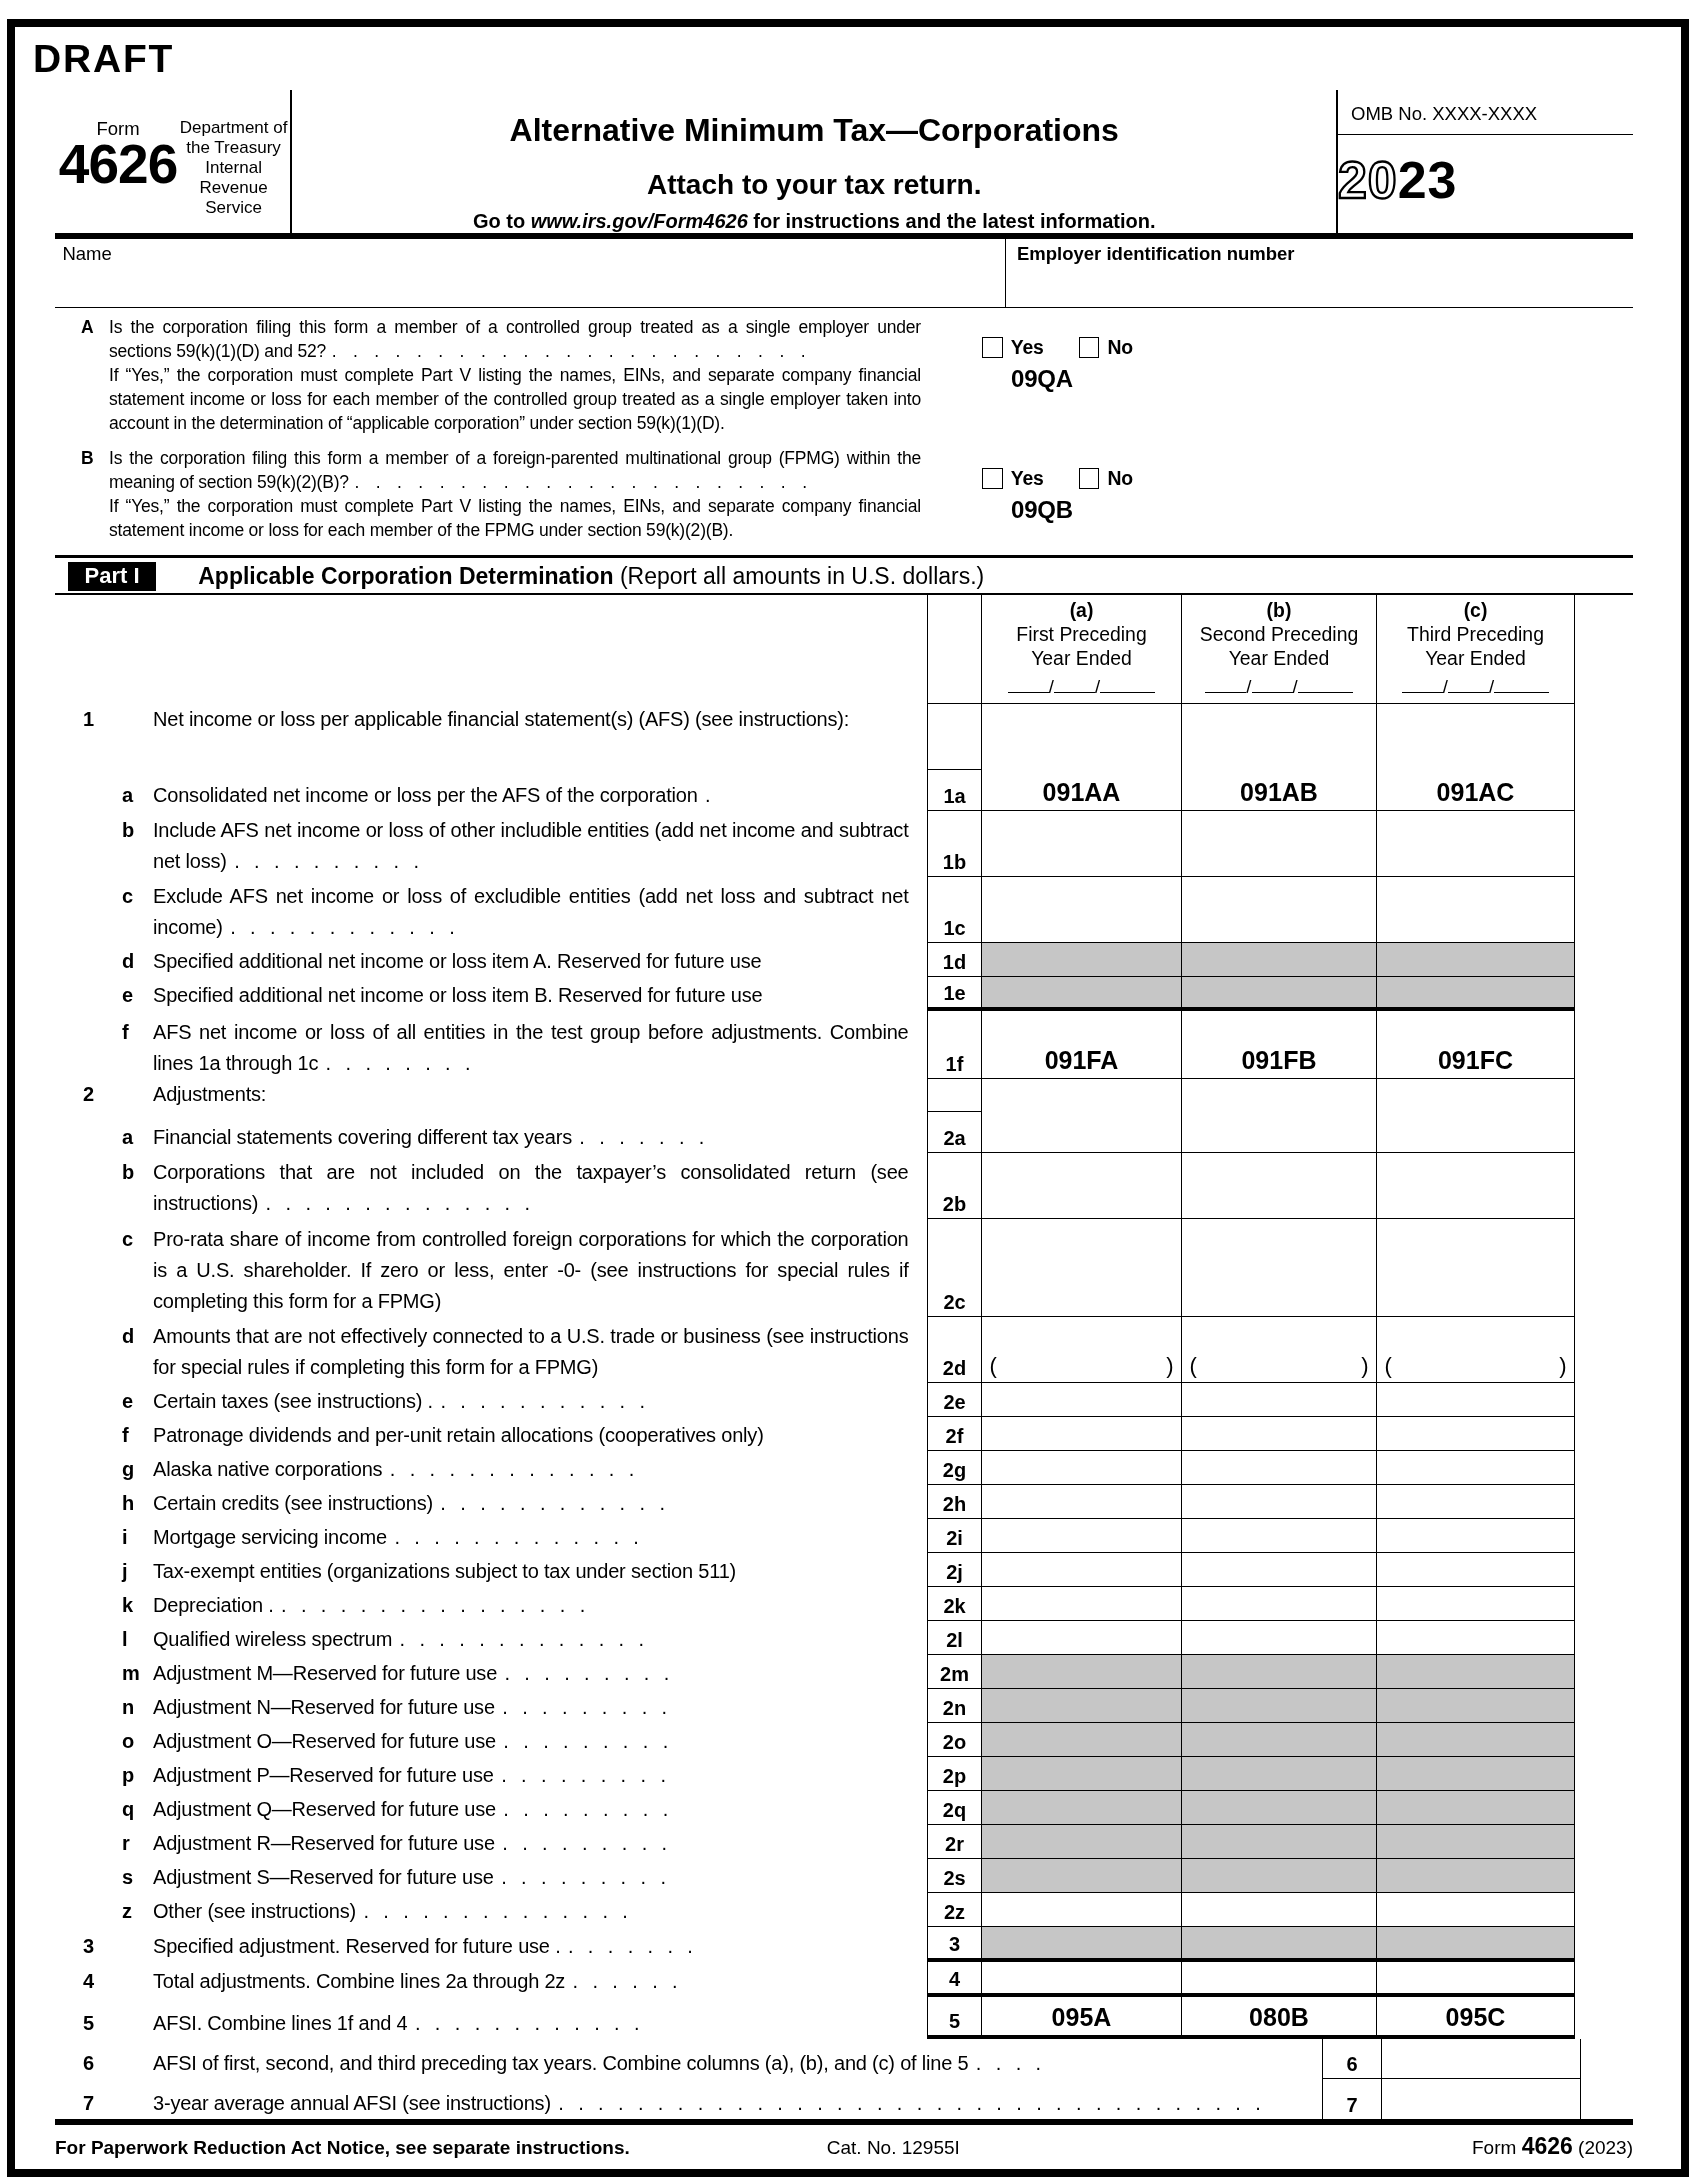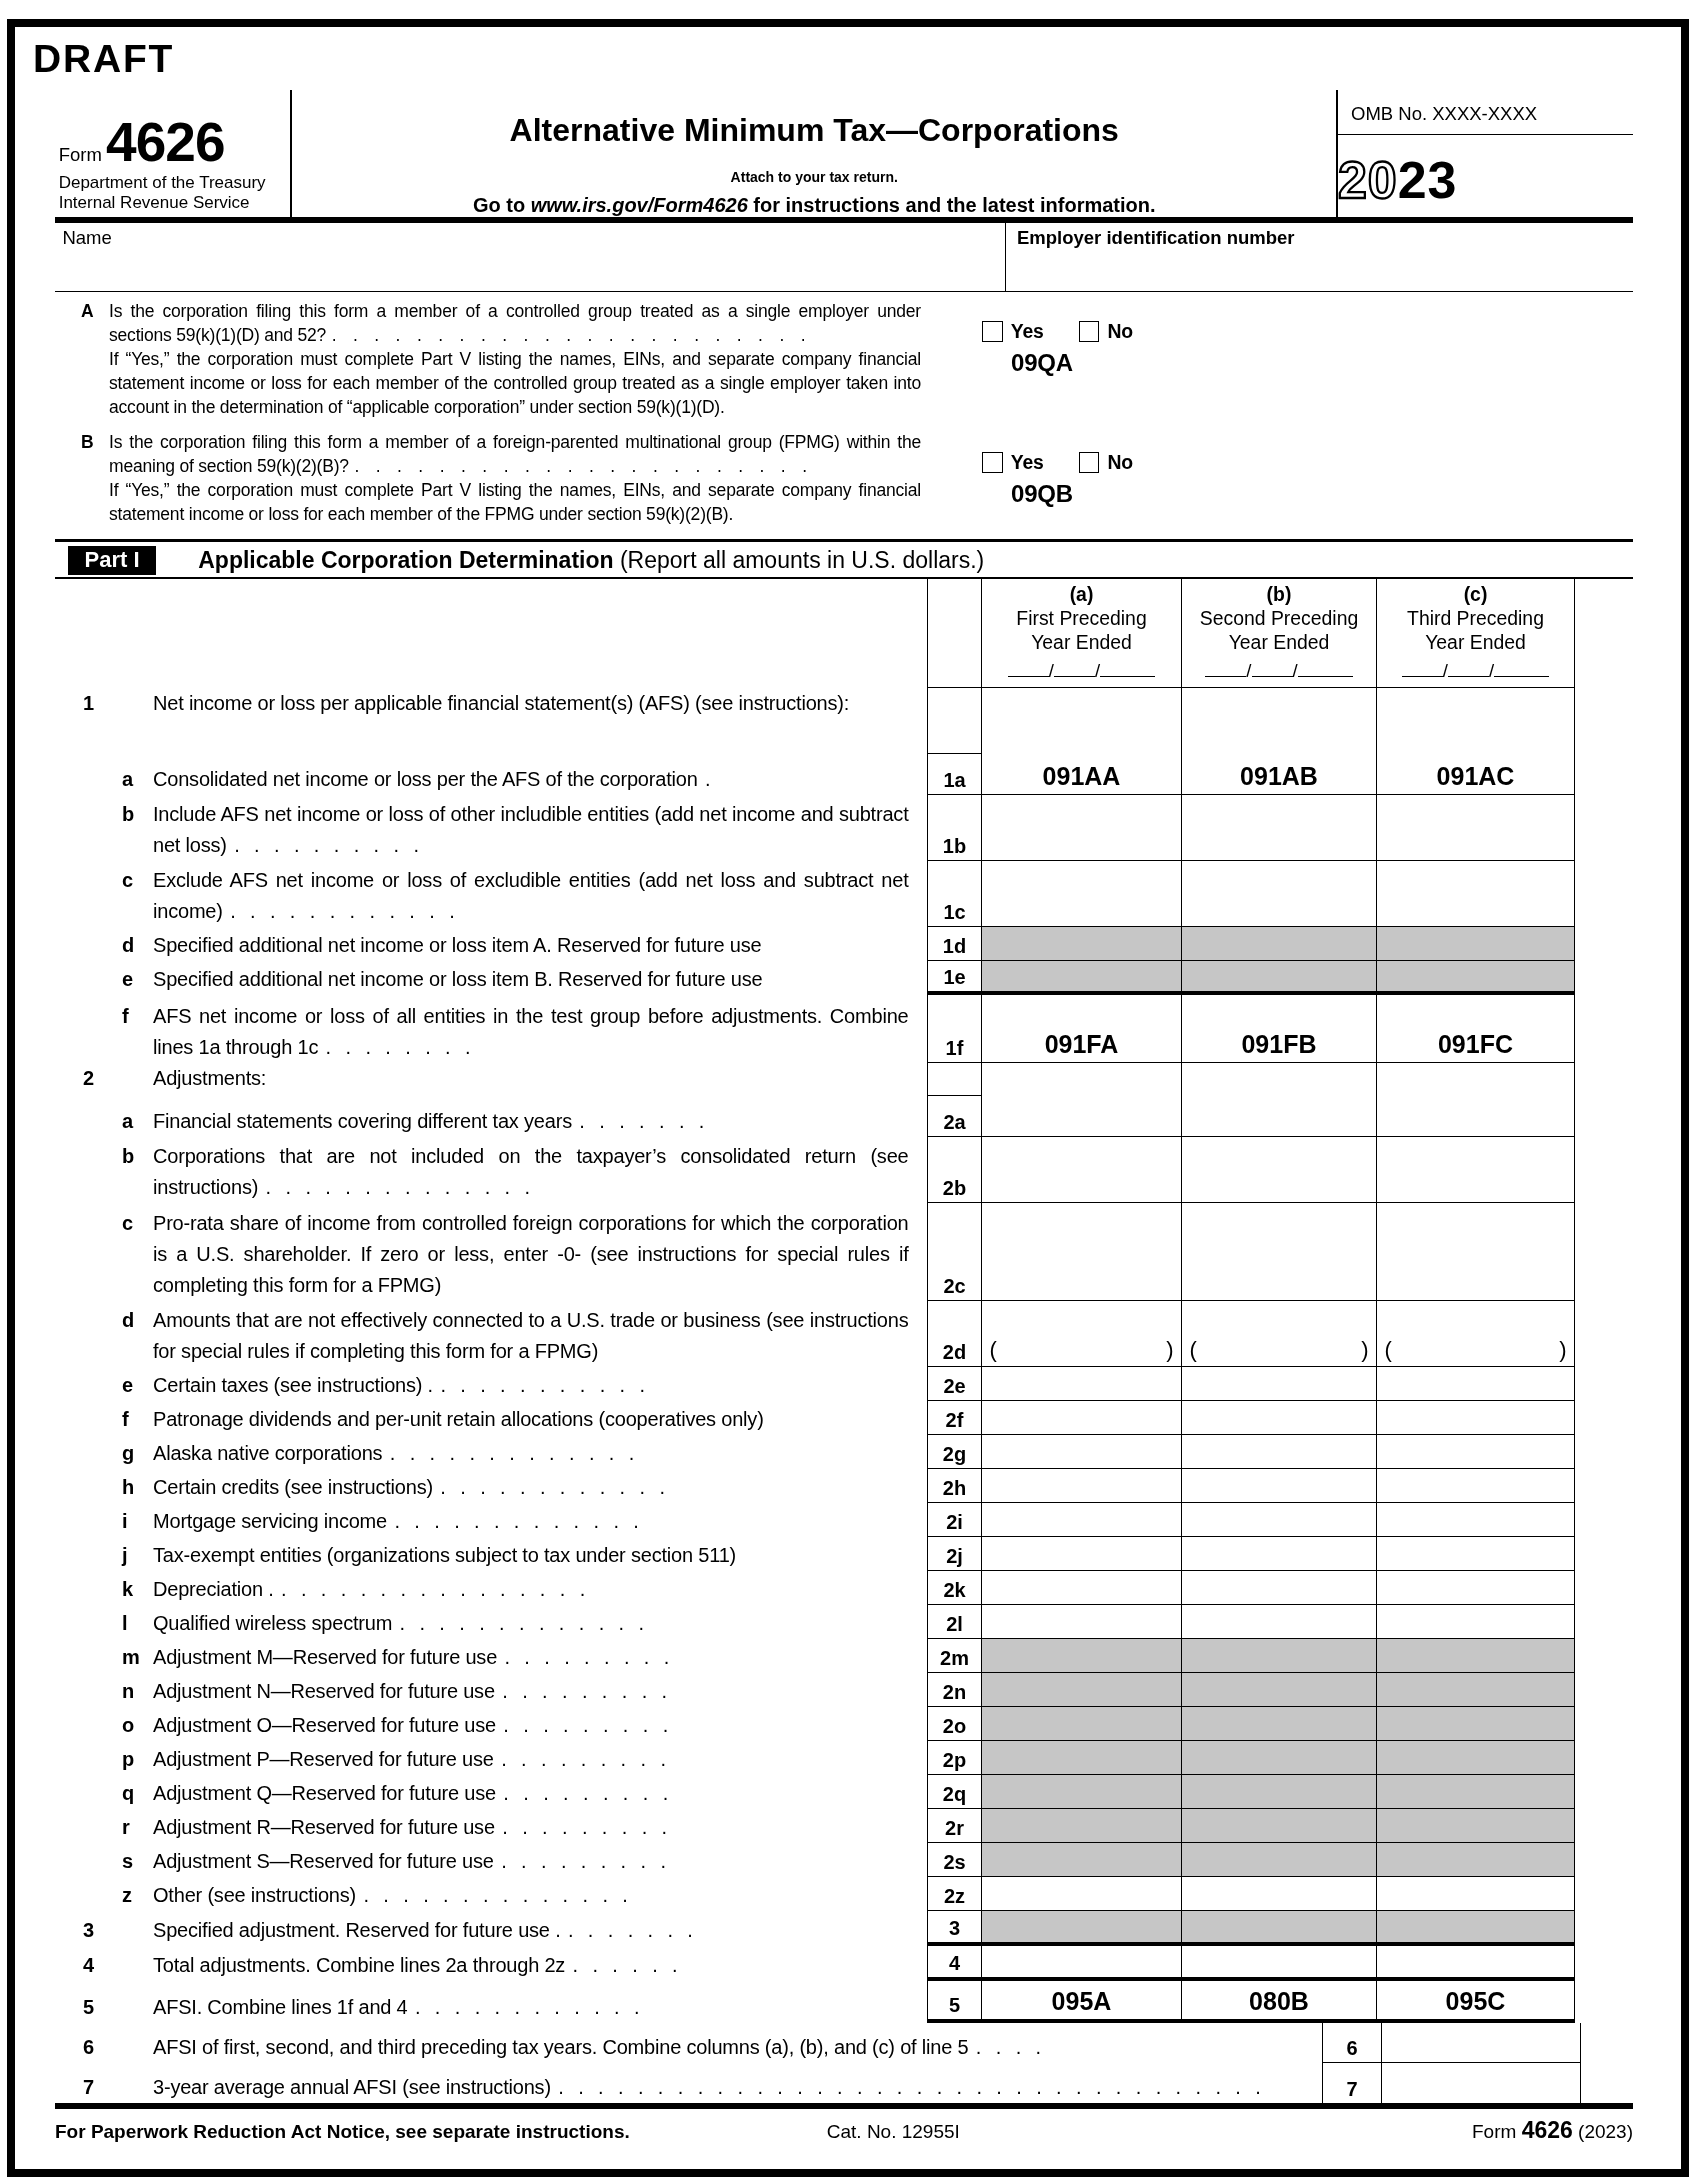--- a/index.html
+++ b/index.html
@@ -4,28 +4,28 @@
 <style>
   html,body{margin:0;padding:0;background:#e8e8e8;}
   .page{position:relative;width:1696px;height:2182px;background:#fff;color:#000;
         font-family:"Liberation Sans",sans-serif;overflow:hidden;}
   .frame{position:absolute;left:7.4px;top:18.5px;right:7.4px;bottom:5.5px;border:8.3px solid #000;pointer-events:none;}
   .content{position:absolute;left:55px;top:31px;width:1578px;}
   .draft{font-size:39px;font-weight:bold;letter-spacing:1.8px;margin:5.5px 0 9.2px -22px;}
 
   
   .hdr{display:flex;border-bottom:6.5px solid #000;}
-  .h-left{width:231px;display:flex;flex-direction:column;justify-content:space-between;padding:28px 0 3.7px 3.7px;}
+  .h-left{width:231px;display:flex;justify-content:space-between;padding:28px 0 3.7px 3.7px;text-align:center;}
   .h-form{font-size:18.5px;}
   .h-num{font-size:55px;font-weight:bold;line-height:48px;letter-spacing:-0.9px;}
   .h-dept{font-size:17px;line-height:20px;}
   .h-div{width:2.8px;background:#000;}
   .h-center{flex:1;text-align:center;padding-top:22px;}
   .h-title{font-size:32px;font-weight:bold;margin-bottom:20px;}
-  .h-attach{font-size:14px;font-weight:bold;margin-bottom:9.2px;}
+  .h-attach{font-size:28px;font-weight:bold;margin-bottom:9.2px;}
   .h-goto{font-size:20px;font-weight:bold;}
   .h-goto .url{font-style:italic;}
   .h-right{width:295px;border-left:2.8px solid #000;display:flex;flex-direction:column;}
   .h-omb{font-size:18.5px;padding:13px 9.2px 9.2px 13px;border-bottom:1.8px solid #000;}
   .h-year{text-align:left;font-size:52px;font-weight:bold;padding-top:14.8px;letter-spacing:0.9px;}
   .yr-out{color:#fff;-webkit-text-stroke:2.3px #000;text-shadow:0 0 0.9px #000;}
 
   
   .namerow{display:flex;border-bottom:1.8px solid #000;height:68px;}
   .name-cell{flex:1;padding:3.7px 7.4px;font-size:18.5px;}

